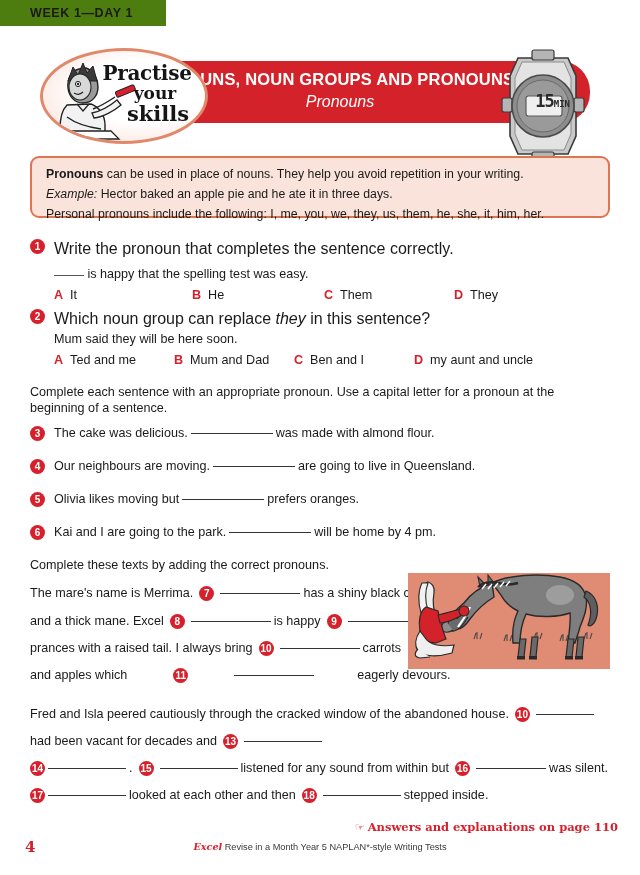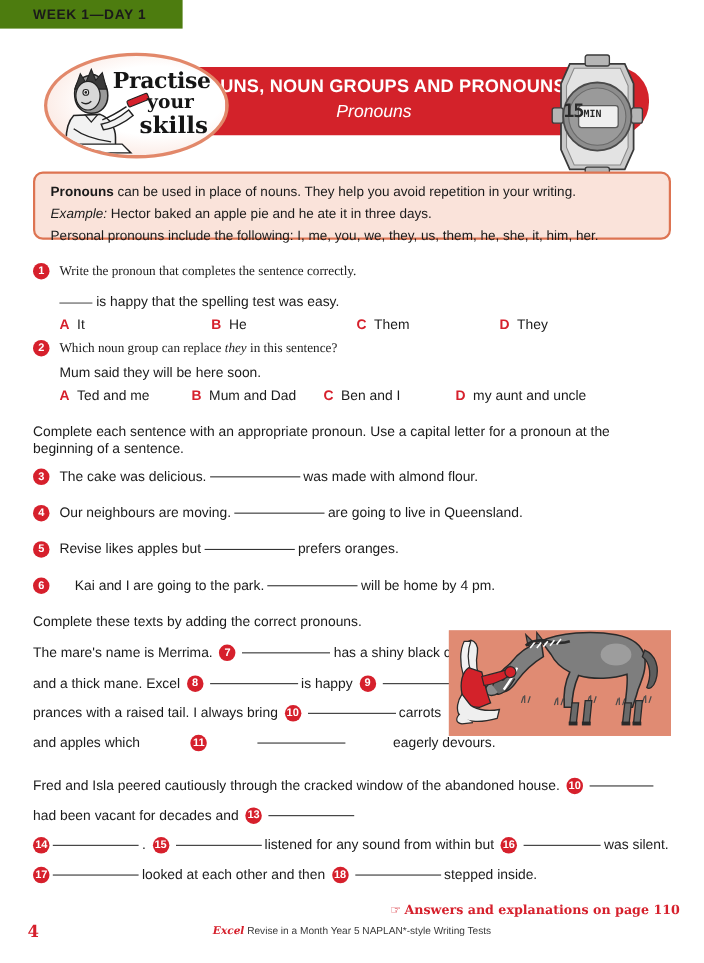--- a/index.html
+++ b/index.html
@@ -88,21 +88,21 @@
   .logo-text .l1 { font-size: 20px; font-weight: bold; display:block; letter-spacing:-0.3px;}
   .logo-text .l2 { font-size: 17px; font-weight: bold; display:block; margin-left:16px; margin-top:2px;}
   .logo-text .l3 { font-size: 21px; font-weight: bold; display:block; margin-left:22px; margin-top:1px;}
 
   .logo-fig { position:absolute; left: 10px; top: 8px; }
 
   
   .stopwatch { position: absolute; left: 488px; top: 0px; }
   .sw-time {
     position: absolute; left: 512px; top: 45px;
-    width: 58px; text-align:left;
+    width: 58px; text-align:right;
     font-family: "DejaVu Sans Mono", monospace;
     font-size: 17px; font-weight: bold; color:#2a2a2a;
     letter-spacing: -1px;
   }
 
   
   .info-box {
     position: absolute;
     left: 30px; top: 156px;
     width: 580px; height: 62px;
@@ -132,21 +132,21 @@
     font-size: 10px;
     font-weight: bold;
     text-align: center;
     line-height: 15px;
     vertical-align: -2px;
     flex: 0 0 auto;
   }
   .q-num.inline { margin: 0 3px; }
 
   .qrow { position: absolute; display: flex; align-items: flex-start; }
-  .qtext { font-size: 12px; line-height: 1.3; margin-left: 9px; font-family: Liberation Serif, serif; }
+  .qtext { font-size: 16px; line-height: 1.3; margin-left: 9px; }
   .qtext i { font-style: italic; }
 
   .opts { position: absolute; font-size: 12.6px; display: flex; }
   .opt { display: flex; }
   .opt-letter { color: #d6202c; font-weight: bold; margin-right: 7px; }
   .opt-text { color: #1a1a1a; }
 
   .para { position: absolute; font-size: 12.6px; line-height: 1.3; color:#1a1a1a; }
 
   .blank {
@@ -347,28 +347,28 @@
 
   <div class="flowline" style="left:30px; top:458px;">
     <span class="q-num">4</span>
     <span style="margin-left:9px;">Our neighbours are moving.</span>
     <span class="blank" style="width:82px;"></span>
     <span>are going to live in Queensland.</span>
   </div>
 
   <div class="flowline" style="left:30px; top:491px;">
     <span class="q-num">5</span>
-    <span style="margin-left:9px;">Revise likes apples but</span>
+    <span style="margin-left:9px;">Olivia likes moving but</span>
     <span class="blank" style="width:82px;"></span>
     <span>prefers oranges.</span>
   </div>
 
   <div class="flowline" style="left:30px; top:524px;">
     <span class="q-num">6</span>
-    <span style="margin-left:23px;">Kai and I are going to the park.</span>
+    <span style="margin-left:9px;">Kai and I are going to the park.</span>
     <span class="blank" style="width:82px;"></span>
     <span>will be home by 4 pm.</span>
   </div>
 
   <div class="para" style="left:30px; top:557px;">Complete these texts by adding the correct pronouns.</div>
 
   <div class="flowline" style="left:30px; top:585px;">
     <span>The mare's name is Merrima.</span>
     <span class="q-num inline" style="margin-left:6px;">7</span>
     <span class="blank" style="width:80px;"></span>

